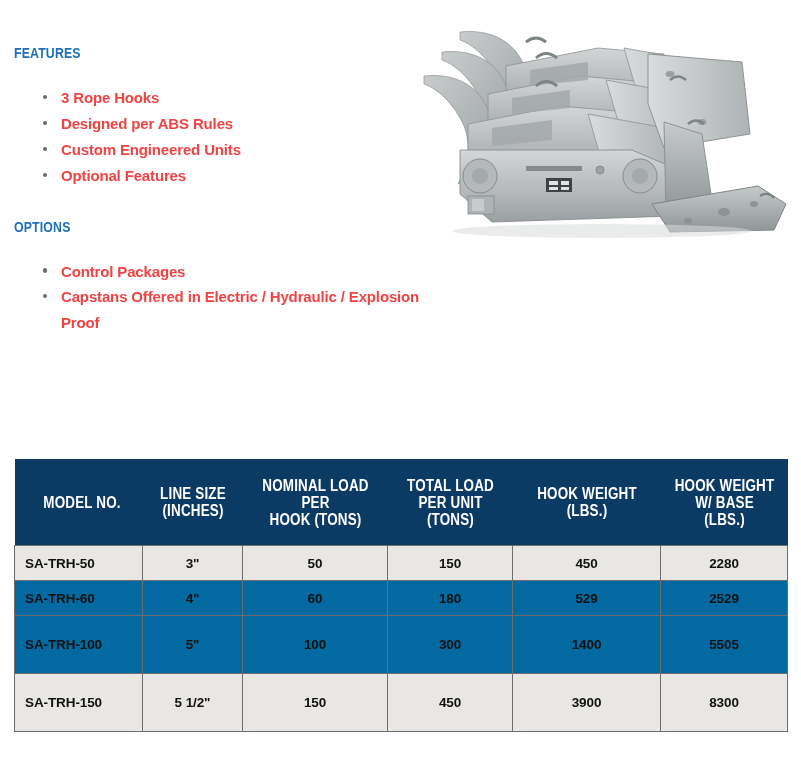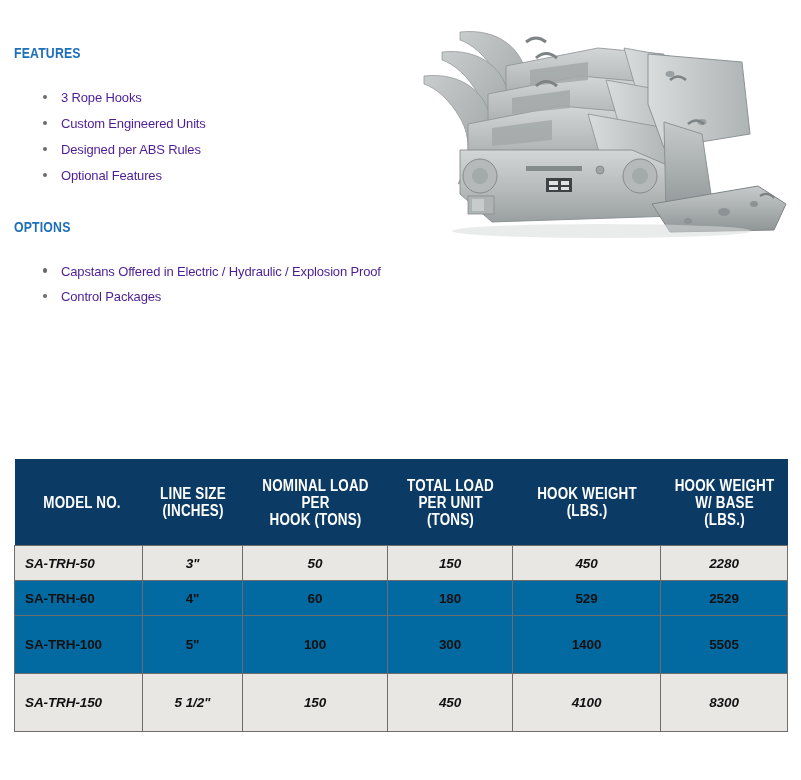--- a/index.html
+++ b/index.html
@@ -43,23 +43,23 @@
     margin: 0;
     padding: 0;
     position: absolute;
   }
   #features-list { left: 40px; top: 85px; width: 370px; }
   #options-list  { left: 40px; top: 258px; width: 380px; }
 
   .bullet-list li {
     position: relative;
     padding-left: 21px;
-    font-size: 13px;
-    font-weight: normal;
-    color: #4c1d95;
+    font-size: 15px;
+    font-weight: bold;
+    color: #ef4444;
     line-height: 25.4px;
     margin: 0 0 0.5px 0;
     letter-spacing: -0.15px;
   }
   .bullet-list li .bullet-dot {
     position: absolute;
     left: 3px;
     top: 10px;
     width: 4px;
     height: 4px;
@@ -123,21 +123,21 @@
     border-bottom: 1px solid #6d6d6d;
     border-left: 1px solid #6d6d6d;
     border-right: 1px solid #6d6d6d;
     padding: 0 4px;
     letter-spacing: -0.1px;
   }
   table.spec-table tbody td.cell-model {
     text-align: left;
     padding-left: 10px;
   }
-  table.spec-table tbody tr.row-alt td { background: #E8E7E4; font-style: italic; }
+  table.spec-table tbody tr.row-alt td { background: #E8E7E4; }
   table.spec-table tbody tr.row-plain td { background: #0369a1; }
   table.spec-table tbody tr.h-short td { height: 34px; }
   table.spec-table tbody tr.h-tall  td { height: 57px; }
 
   
   col.c1 { width: 128px; }
   col.c2 { width: 100px; }
   col.c3 { width: 145px; }
   col.c4 { width: 125px; }
   col.c5 { width: 148px; }
@@ -150,45 +150,45 @@
 
   <div class="section-heading" id="features-heading">FEATURES</div>
 
   <ul class="bullet-list" id="features-list">
     <li>
       <span class="bullet-dot"></span>
       <span>3 Rope Hooks</span>
     </li>
     <li>
       <span class="bullet-dot"></span>
+      <span>Designed per ABS Rules</span>
+    </li>
+    <li>
+      <span class="bullet-dot"></span>
       <span>Custom Engineered Units</span>
     </li>
     <li>
       <span class="bullet-dot"></span>
-      <span>Designed per ABS Rules</span>
-    </li>
-    <li>
-      <span class="bullet-dot"></span>
       <span>Optional Features</span>
     </li>
   </ul>
 
   <div class="section-heading" id="options-heading">OPTIONS</div>
 
   <ul class="bullet-list" id="options-list">
     <li>
       <span class="bullet-dot"></span>
     </li>
     <li>
       <span class="bullet-dot"></span>
+      <span>Control Packages</span>
+    </li>
+    <li>
+      <span class="bullet-dot"></span>
       <span>Capstans Offered in Electric / Hydraulic / Explosion Proof</span>
-    </li>
-    <li>
-      <span class="bullet-dot"></span>
-      <span>Control Packages</span>
     </li>
   </ul>
 
 </div>
 
 <div id="product-photo">
   <svg width="392" height="228" viewBox="0 0 392 228" xmlns="http://www.w3.org/2000/svg">
     <defs>
       <linearGradient id="gMain" x1="0" y1="0" x2="0" y2="1">
         <stop offset="0%" stop-color="#d3d6d7"></stop>
@@ -340,19 +340,19 @@
         <td>300</td>
         <td>1400</td>
         <td>5505</td>
       </tr>
 
       <tr class="row-alt h-tall">
         <td class="cell-model">SA-TRH-150</td>
         <td>5 1/2"</td>
         <td>150</td>
         <td>450</td>
-        <td>4100</td>
+        <td>3900</td>
         <td>8300</td>
       </tr>
 
     </tbody>
   </table>
 </div>
 
 </body></html>

